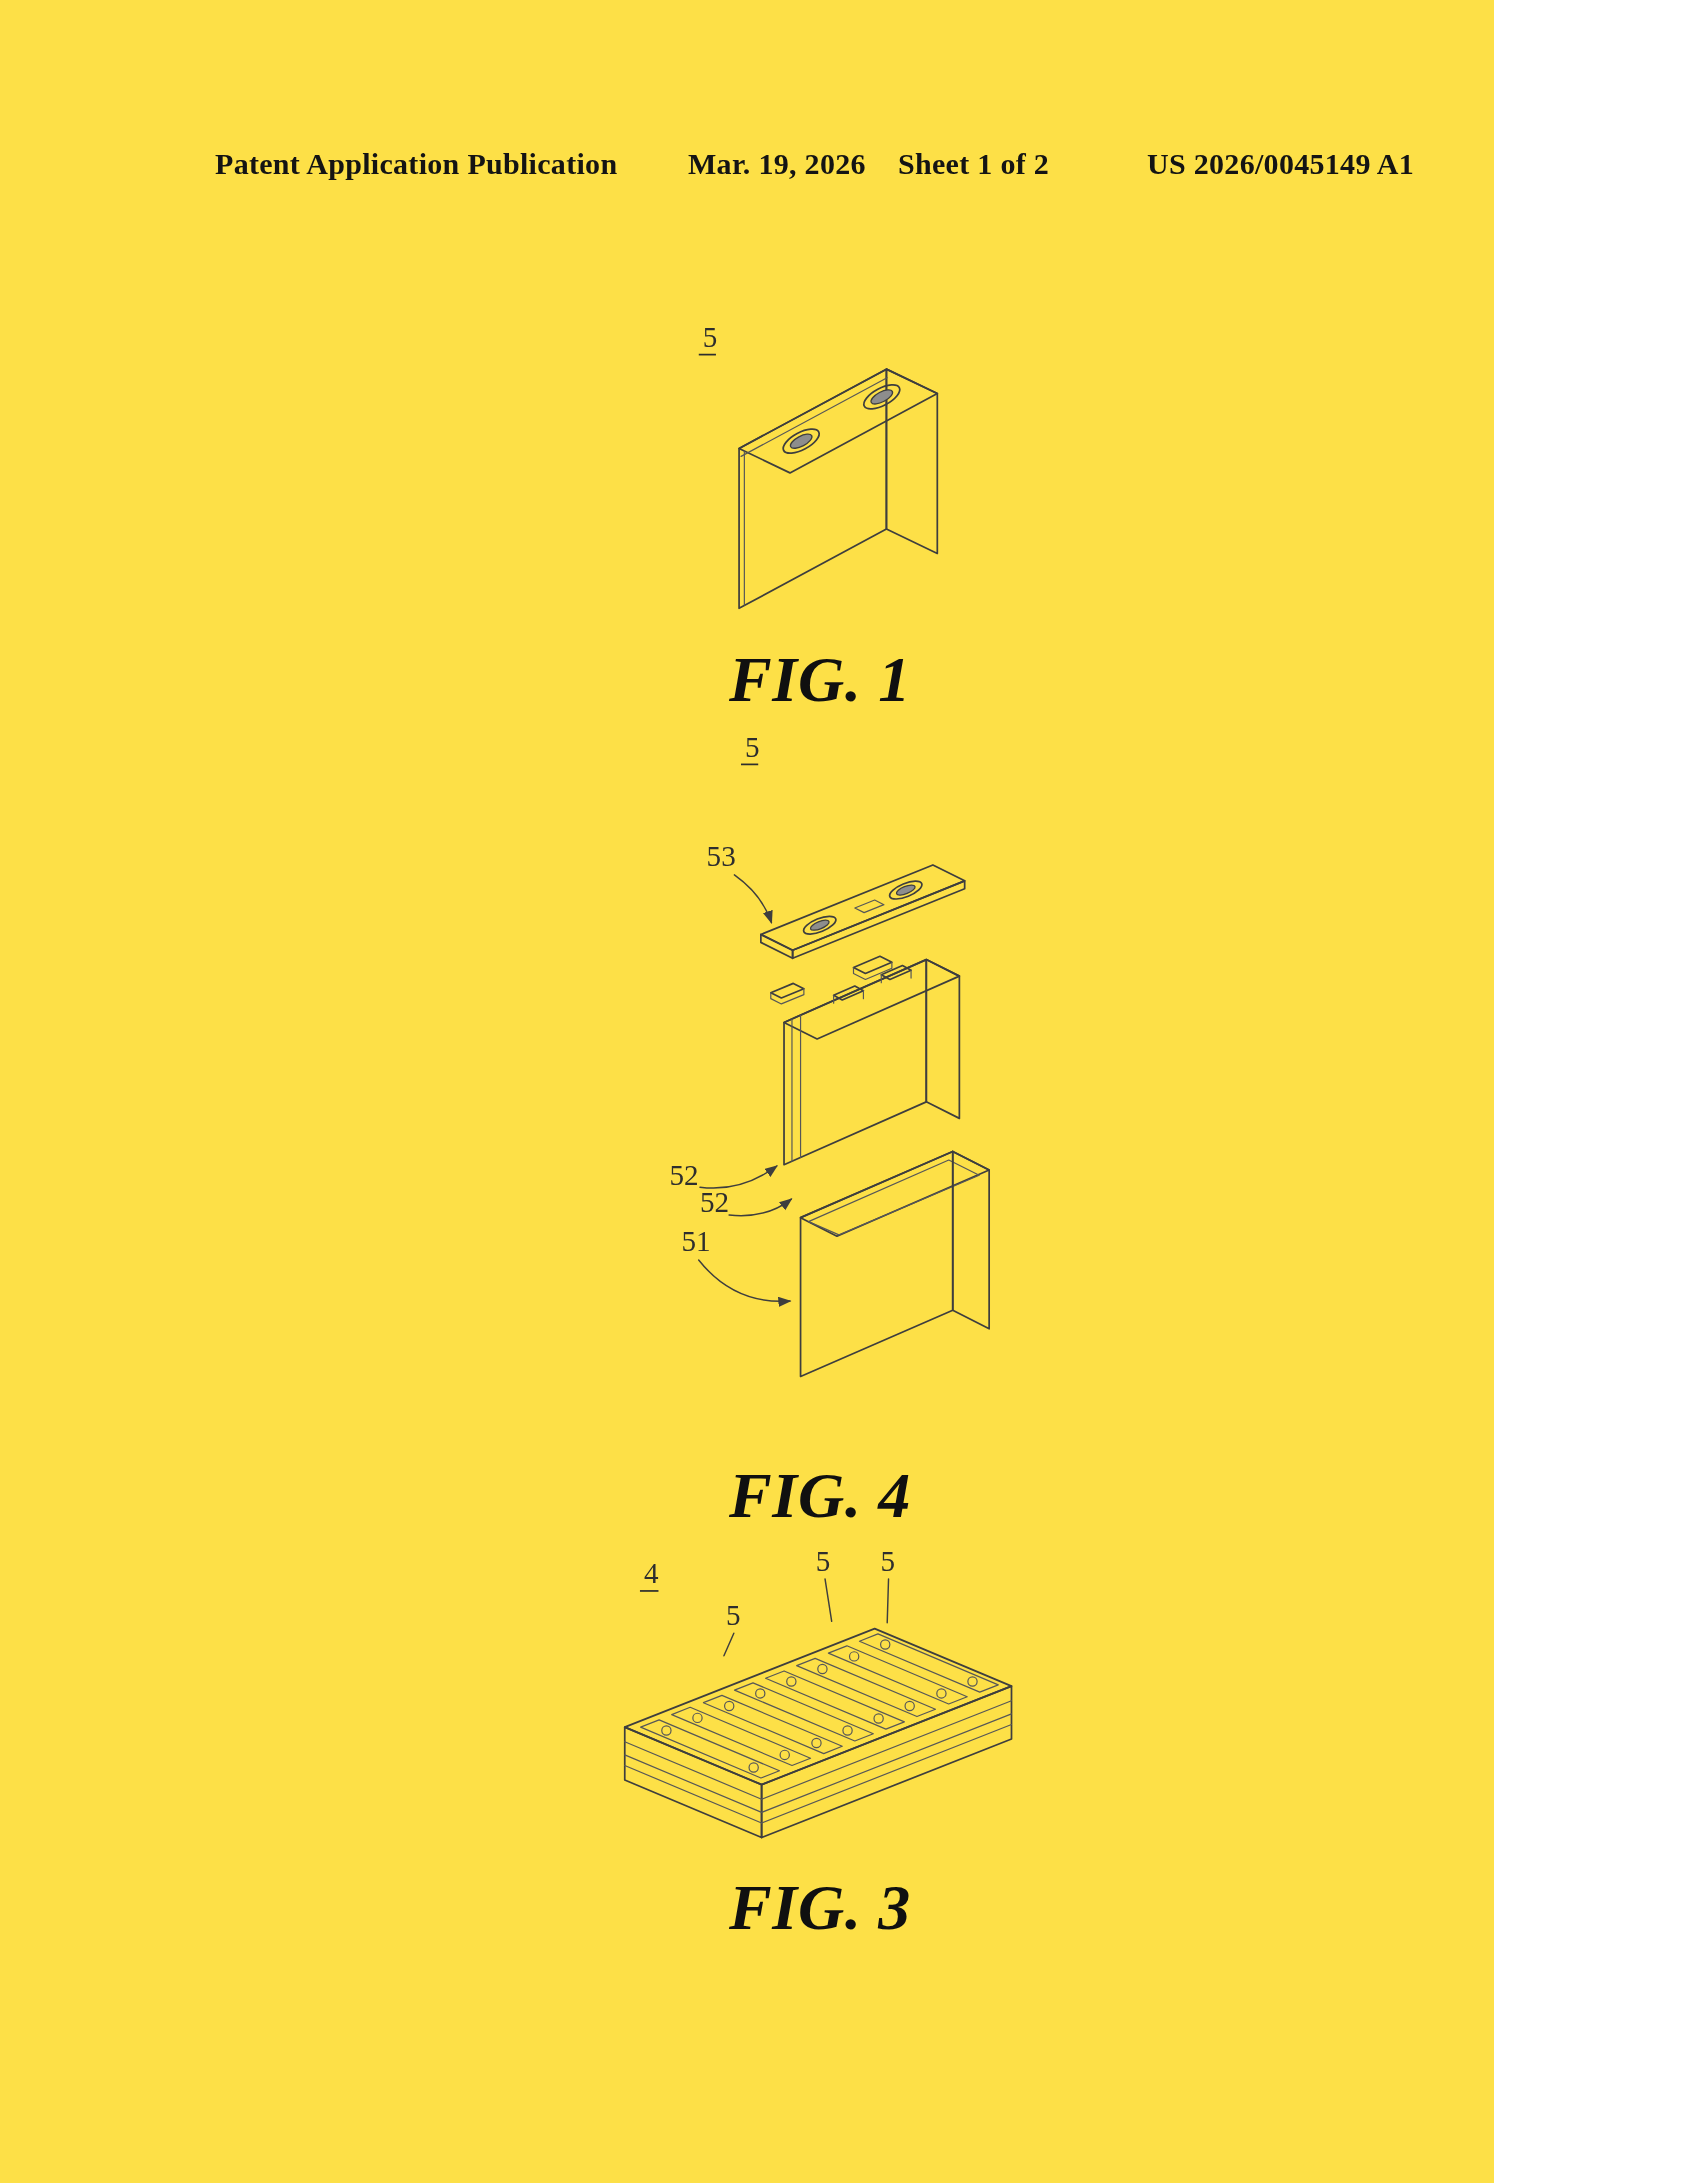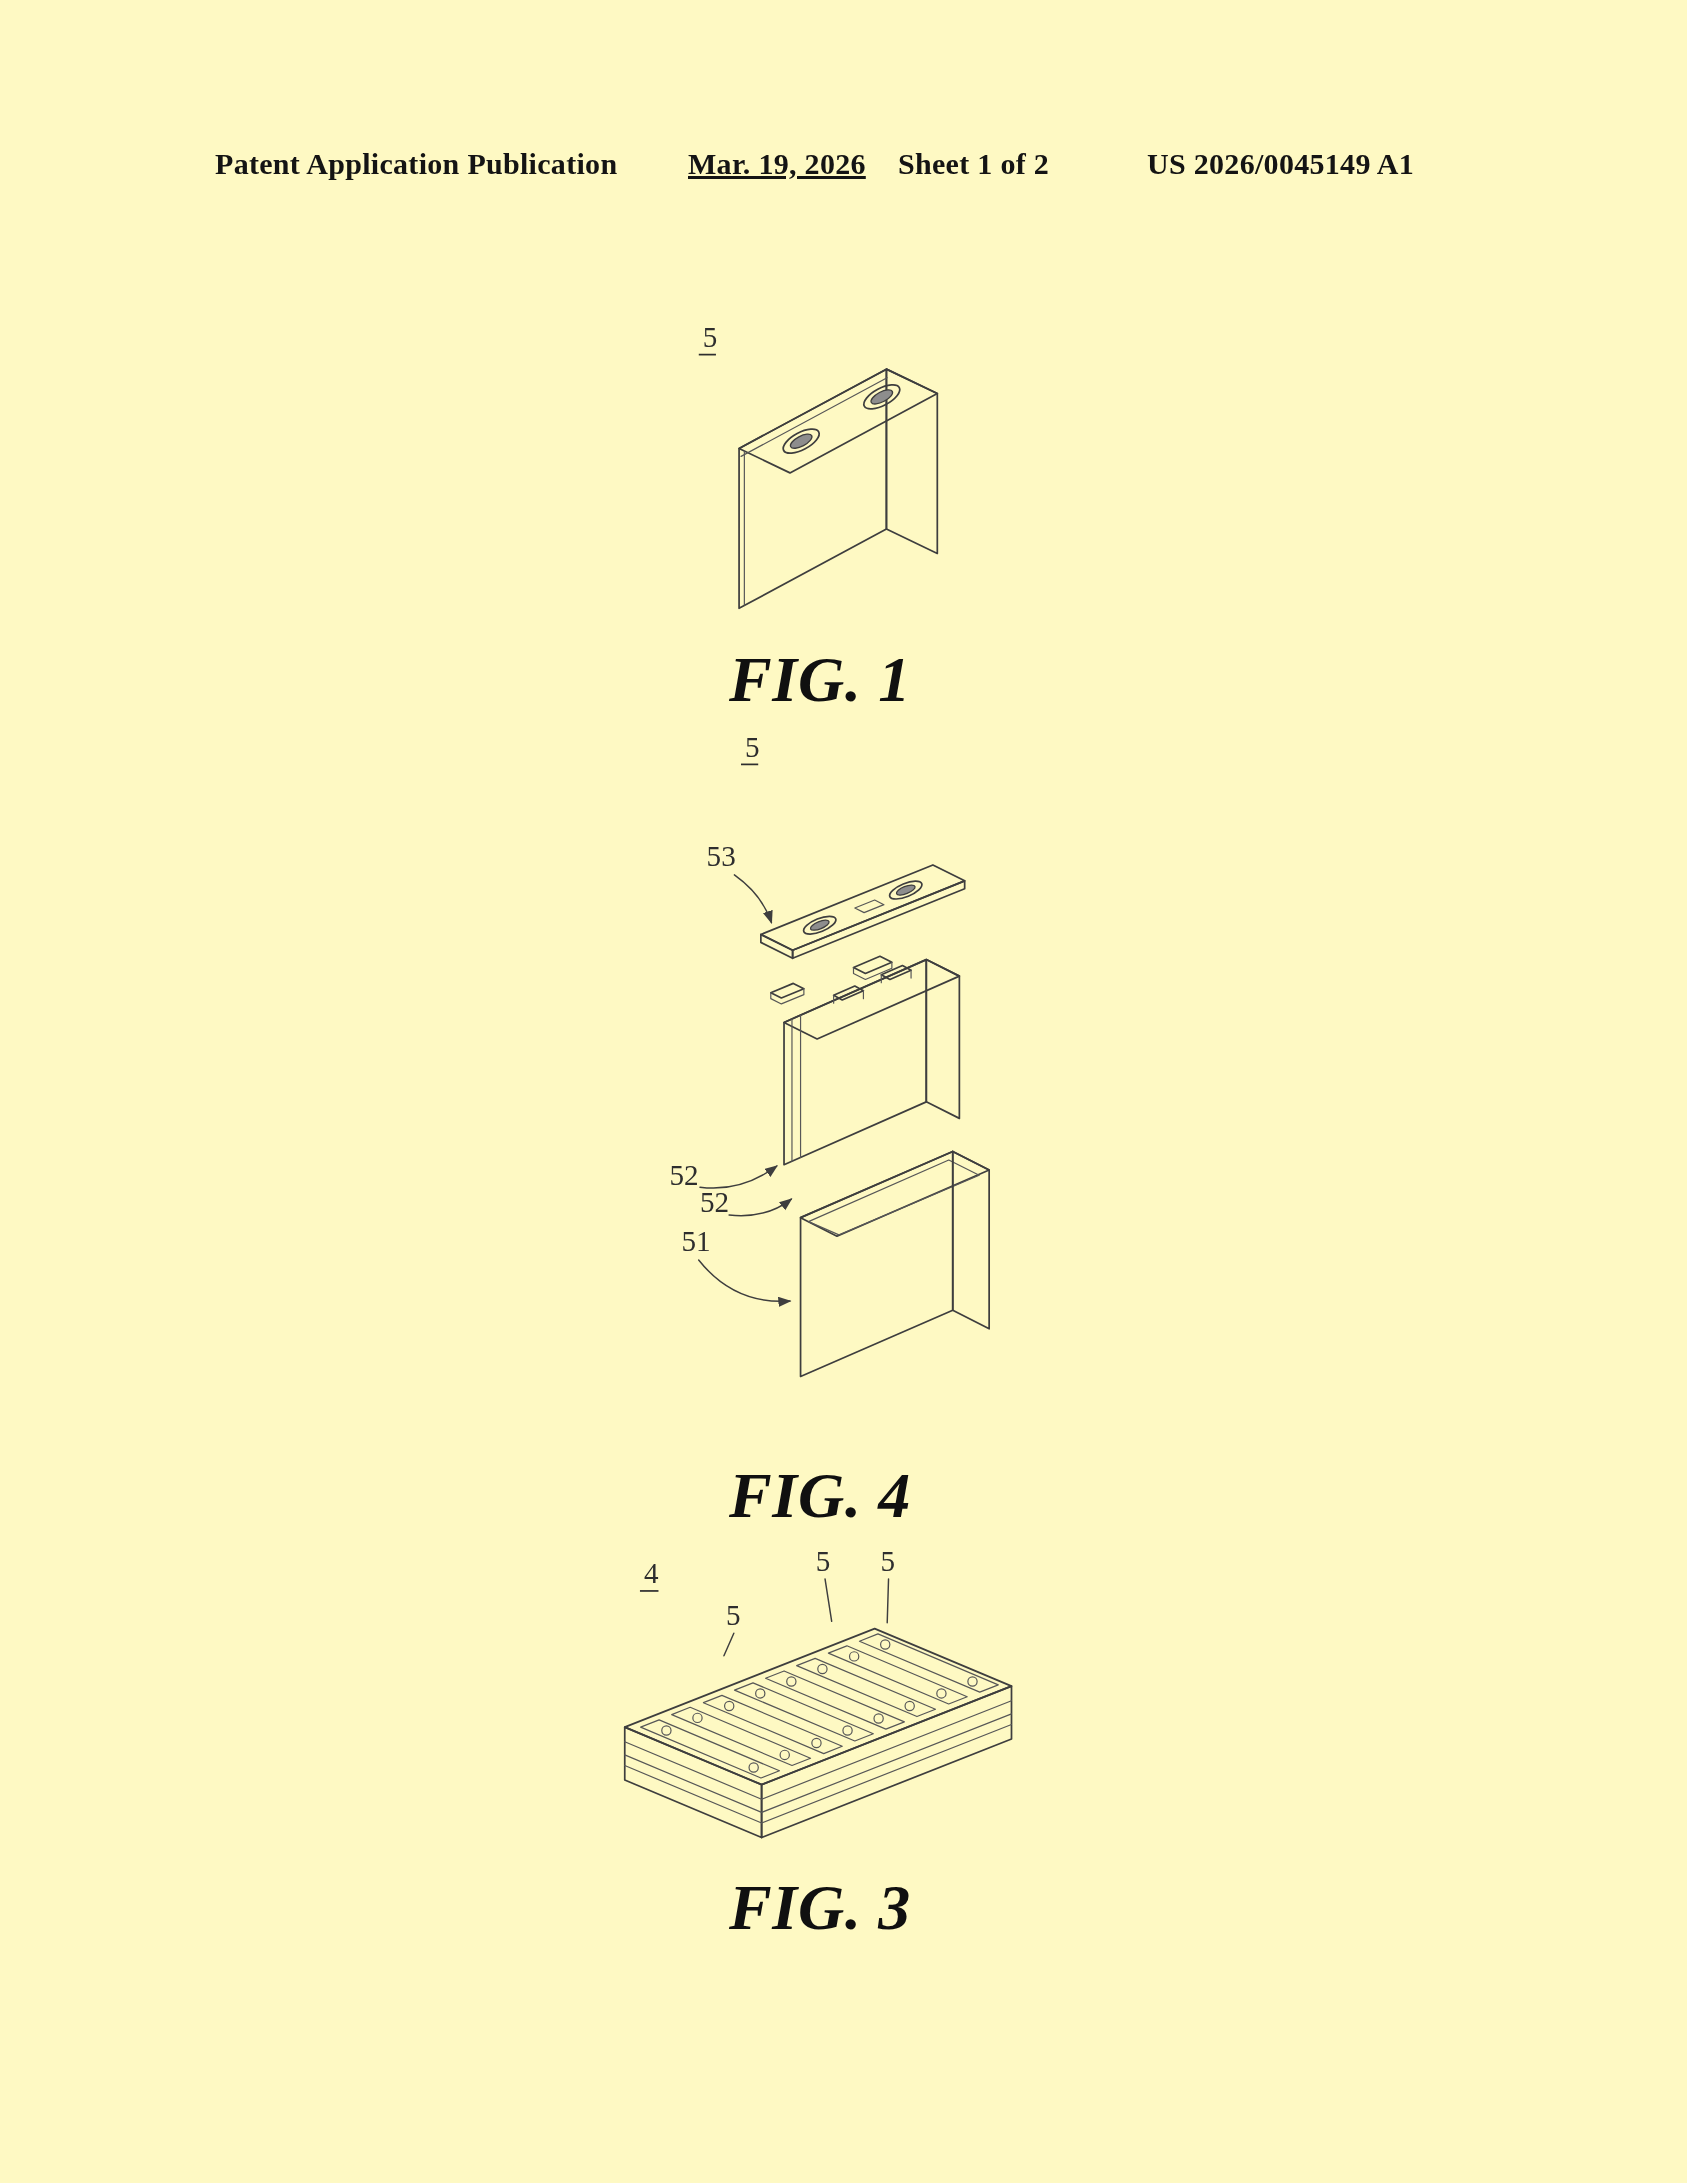--- a/index.html
+++ b/index.html
@@ -1,21 +1,21 @@
 <!DOCTYPE html>
 <html style="font-size:10.6px"><head>
 <meta charset="utf-8">
 <style>
   * { margin:0; padding:0; box-sizing:border-box; }
   html, body { background:#ffffff; }
   .page {
     position:relative;
-    width:1687px;
+    width:1494px;
     height:2183px;
-    background:#fef9c3;
+    background:#fde047;
     font-family:"Liberation Serif", serif;
     overflow:hidden;
   }
   .hdr-item {
     position:absolute;
     top:147px;
     font-weight:bold;
     font-size:30px;
     color:#141414;
     white-space:nowrap;
@@ -43,21 +43,21 @@
   .term-in { fill:#8d8d8d; stroke:#3e3e3e; stroke-width:2; }
   .uline { stroke:#2e2e2e; stroke-width:2.6; }
 </style>
 </head>
 <body>
 
 <div class="page">
 
   <div>
     <span class="hdr-item" style="left:215px;">Patent Application Publication</span>
-    <span class="hdr-item" style="left:688px;text-decoration:underline;">Mar. 19, 2026</span>
+    <span class="hdr-item" style="left:688px;">Mar. 19, 2026</span>
     <span class="hdr-item" style="left:898px;font-family:Liberation Serif, serif;">Sheet 1 of 2</span>
     <span class="hdr-item" style="left:1147px;">US 2026/0045149 A1</span>
   </div>
 
   <svg class="drawing" style="left:688px; top:311px;" width="344" height="337" viewBox="0 0 520 510">
 
     <text class="ref" x="22" y="55">5</text>
     <line class="uline" x1="16" y1="66" x2="42" y2="66"></line>
 
     <g>

